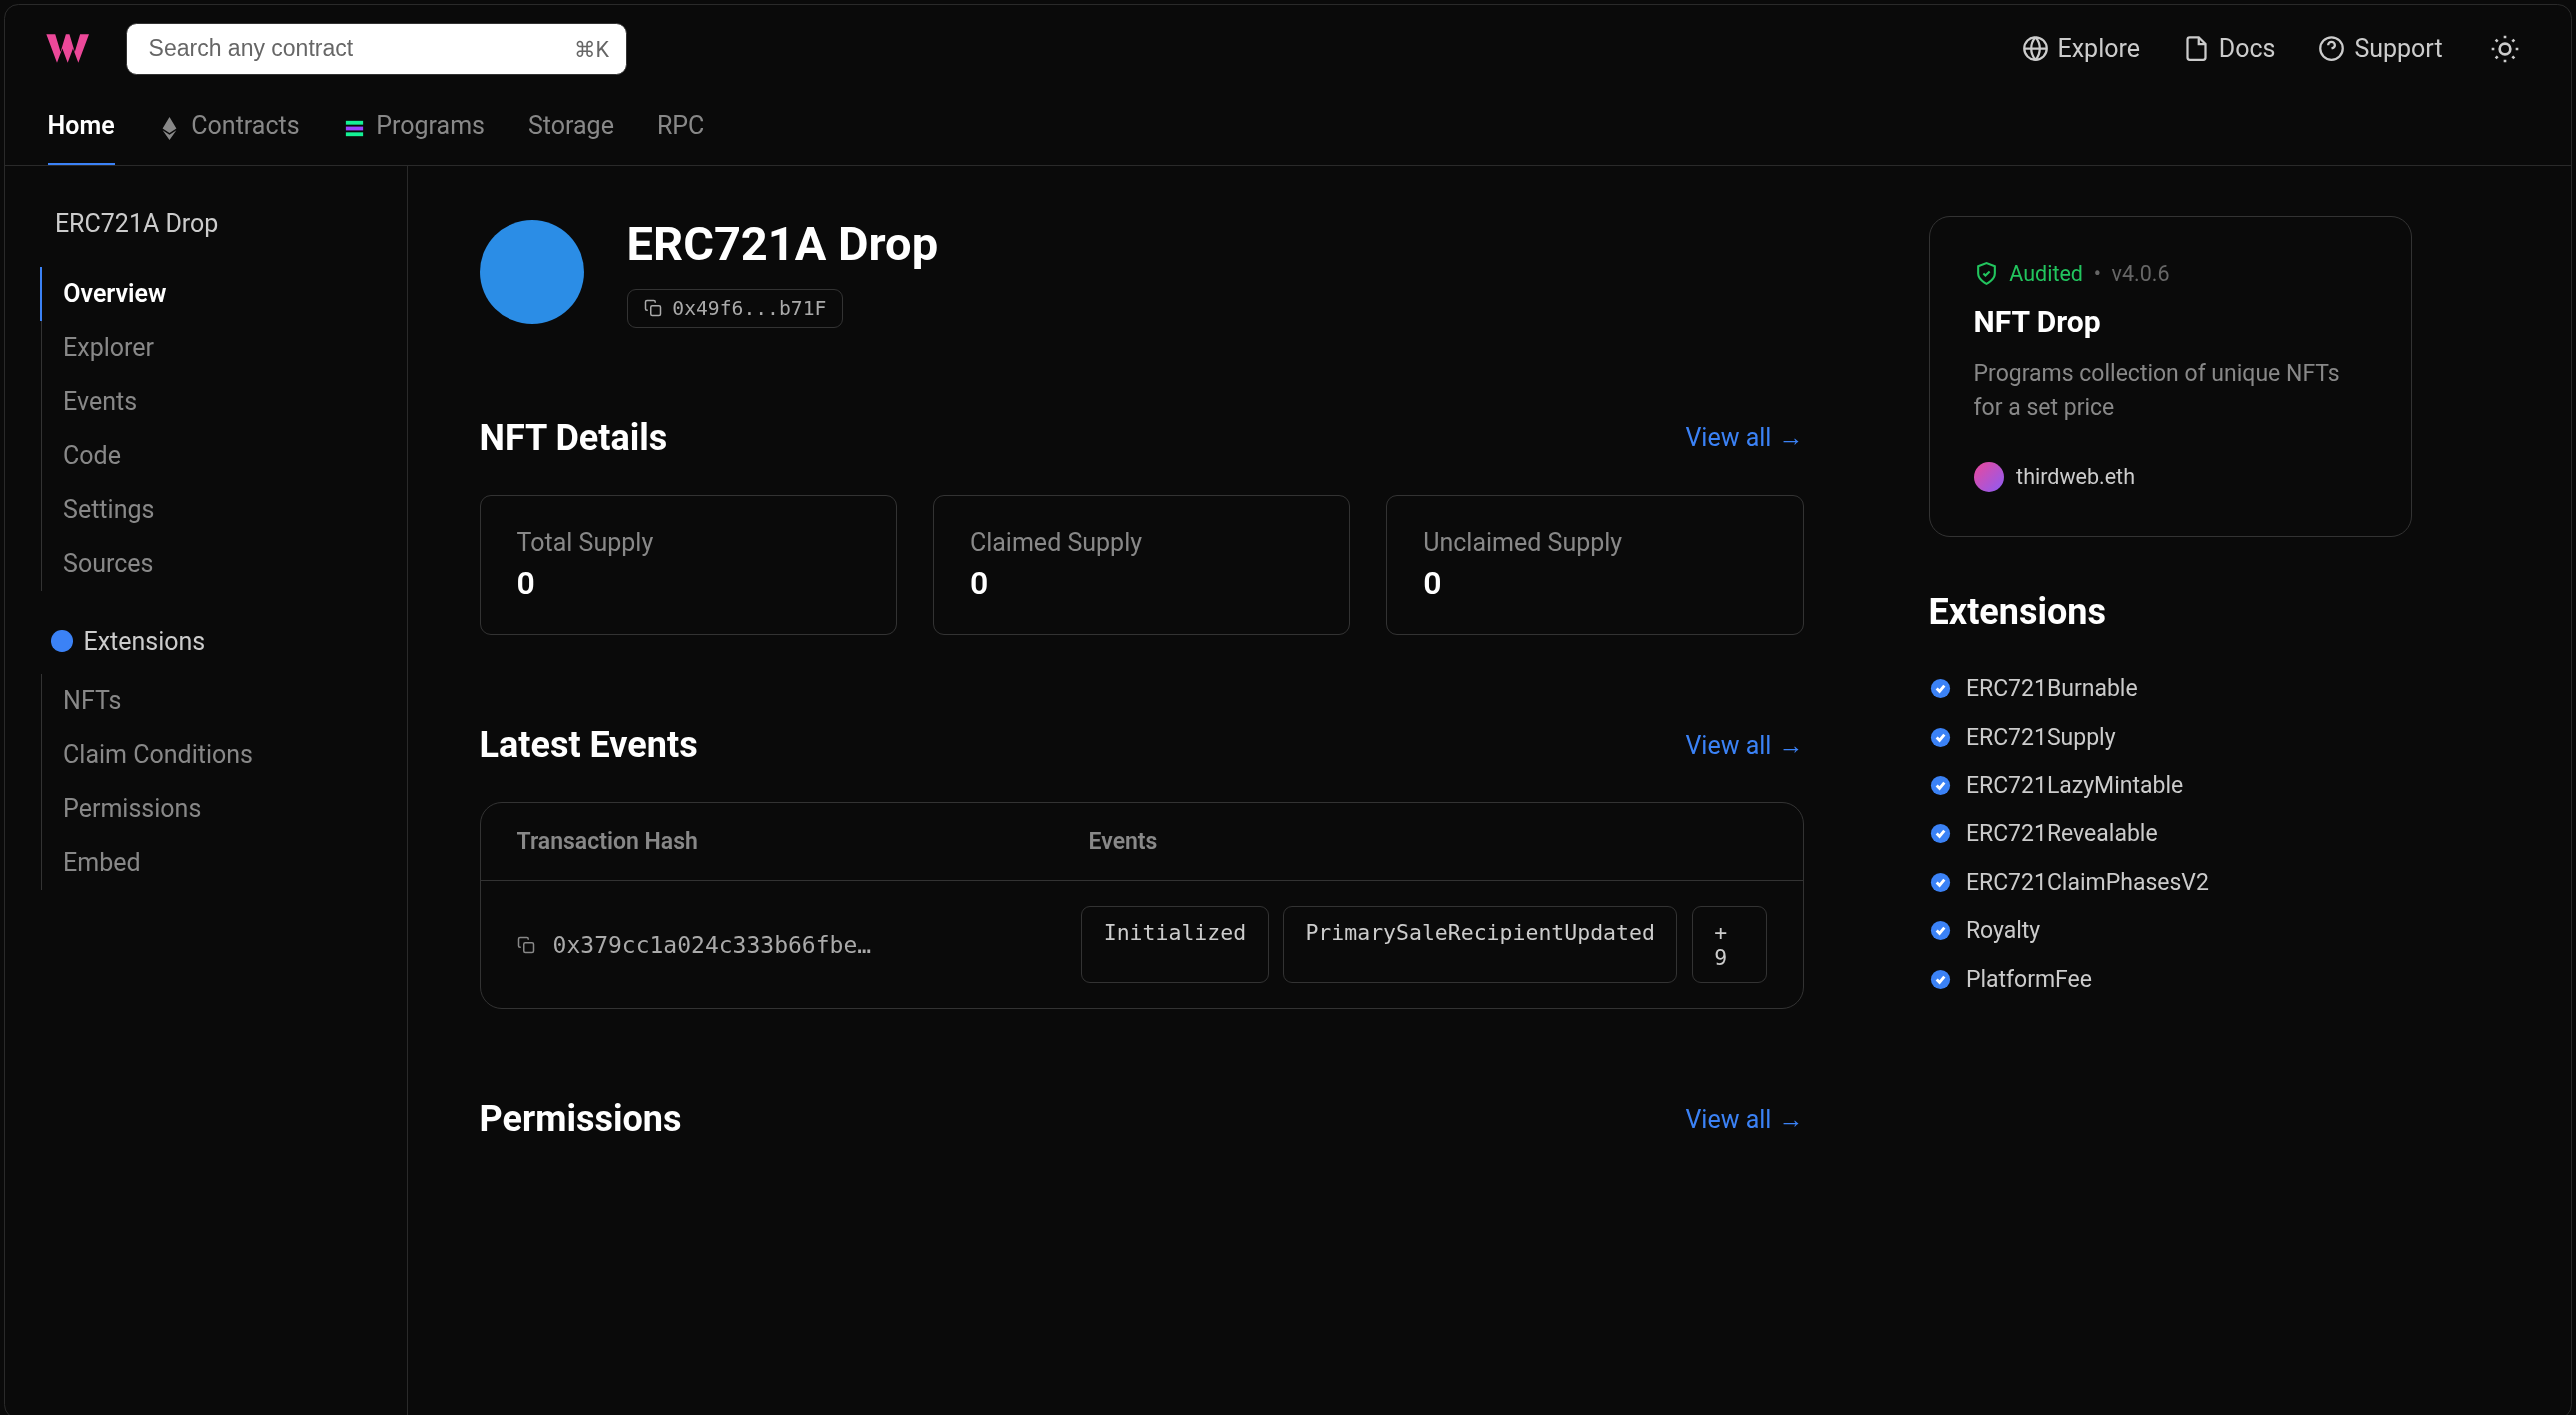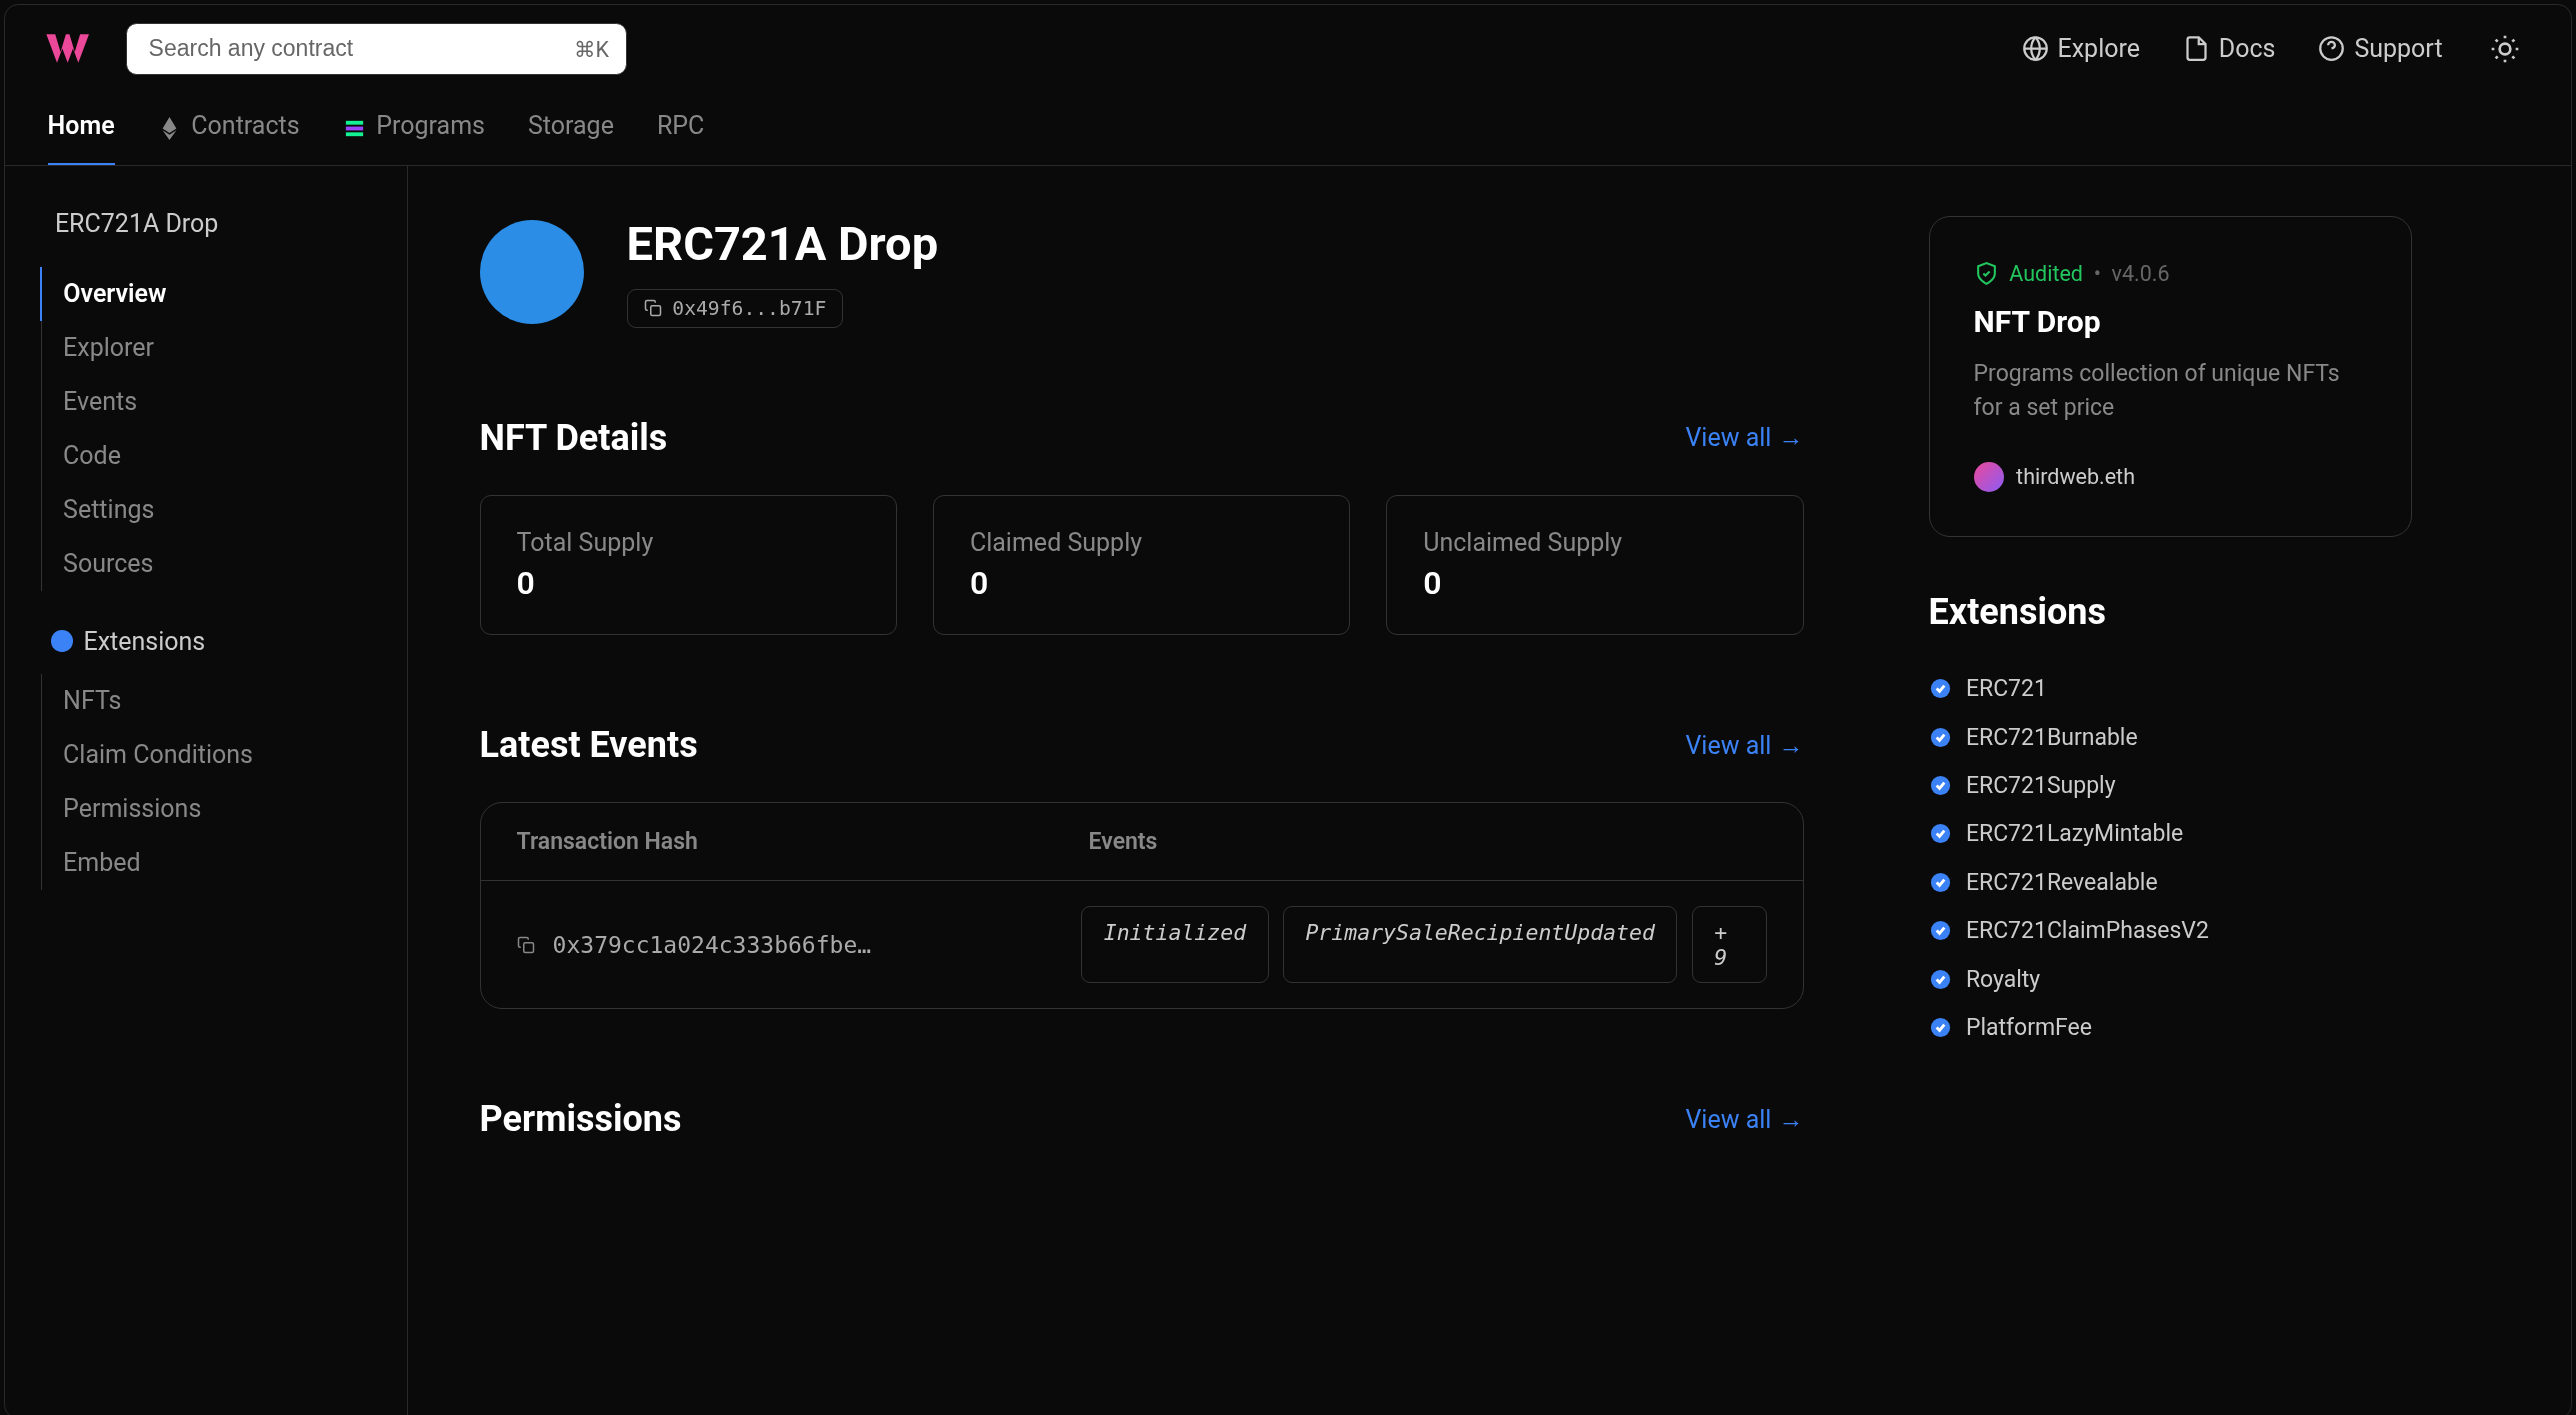--- a/index.html
+++ b/index.html
@@ -80,21 +80,21 @@
 .stat-label { font-size: 25px; color: #888; margin-bottom: 7.2px; }
 .stat-value { font-size: 32px; font-weight: 600; }
 
 
 .events-table { border: 0.9px solid #333; border-radius: 22px; overflow: hidden; }
 .events-head { display: flex; padding: 25px 36px; border-bottom: 0.9px solid #333; }
 .events-head-col { font-size: 23px; color: #888; font-weight: 600; }
 .events-head-col:first-child { width: 572px; }
 .events-row { display: flex; align-items: center; padding: 25px 36px; }
 .tx-hash { display: flex; align-items: center; gap: 18px; font-family: monospace; font-size: 23px; color: #aaa; width: 572px; }
-.event-badges { display: flex; gap: 14.3px; font-style: italic; }
+.event-badges { display: flex; gap: 14.3px; }
 .event-badge { border: 0.9px solid #333; border-radius: 9px; padding: 12.5px 21.5px; font-family: monospace; font-size: 21.5px; color: #ccc; }
 
 
 .side-card { border: 0.9px solid #333; border-radius: 21px; padding: 44px; margin-bottom: 54px; }
 .audit-row { display: flex; align-items: center; gap: 10.7px; margin-bottom: 18px; font-size: 21.5px; }
 .audit-shield { color: #22c55e; width: 25px; height: 25px; }
 .audit-text { color: #22c55e; }
 .audit-ver { color: #666; }
 .side-title { font-size: 30px; font-weight: 700; margin-bottom: 18px; }
 .side-desc { font-size: 23px; color: #888; line-height: 1.5; margin-bottom: 36px; }
@@ -302,27 +302,20 @@
           </div>
         </div>
 
         <div class="ext-title">Extensions</div>
         <div id="ext-list">
             <div class="ext-item">
               <svg class="ext-check" viewBox="0 0 24 24" fill="none" stroke="currentColor" stroke-width="3">
                 <circle cx="12" cy="12" r="10" fill="#3b82f6" stroke="none"></circle>
                 <path d="M8 12l3 3 5-6" stroke="#fff"></path>
               </svg>
-              <span>ERC721</span>
-            </div>
-            <div class="ext-item">
-              <svg class="ext-check" viewBox="0 0 24 24" fill="none" stroke="currentColor" stroke-width="3">
-                <circle cx="12" cy="12" r="10" fill="#3b82f6" stroke="none"></circle>
-                <path d="M8 12l3 3 5-6" stroke="#fff"></path>
-              </svg>
               <span>ERC721Burnable</span>
             </div>
             <div class="ext-item">
               <svg class="ext-check" viewBox="0 0 24 24" fill="none" stroke="currentColor" stroke-width="3">
                 <circle cx="12" cy="12" r="10" fill="#3b82f6" stroke="none"></circle>
                 <path d="M8 12l3 3 5-6" stroke="#fff"></path>
               </svg>
               <span>ERC721Supply</span>
             </div>
             <div class="ext-item">

